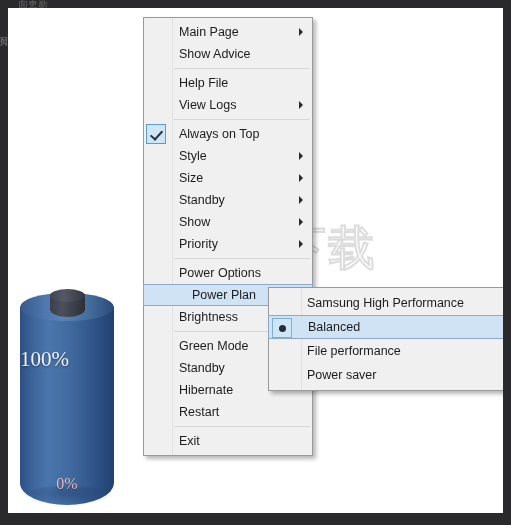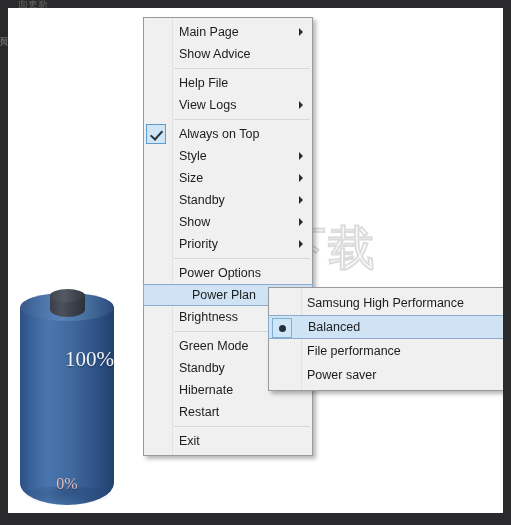--- a/index.html
+++ b/index.html
@@ -106,21 +106,21 @@
     width: 35px;
     height: 13px;
     border-radius: 50%;
     background: linear-gradient(to right, #42454e 0%, #545965 40%, #33363d 100%);
   }
   .bat-label-top {
     position: absolute;
     left: 0;
     top: 54px;
     width: 94px;
-    text-align: right;
+    text-align: left;
     color: #f2f4f8;
     font-size: 21px;
     font-family: "Liberation Serif", serif;
     text-shadow: 0 1px 2px rgba(0,0,0,.45);
   }
   .bat-label-bottom {
     position: absolute;
     left: 0;
     top: 182px;
     width: 94px;

